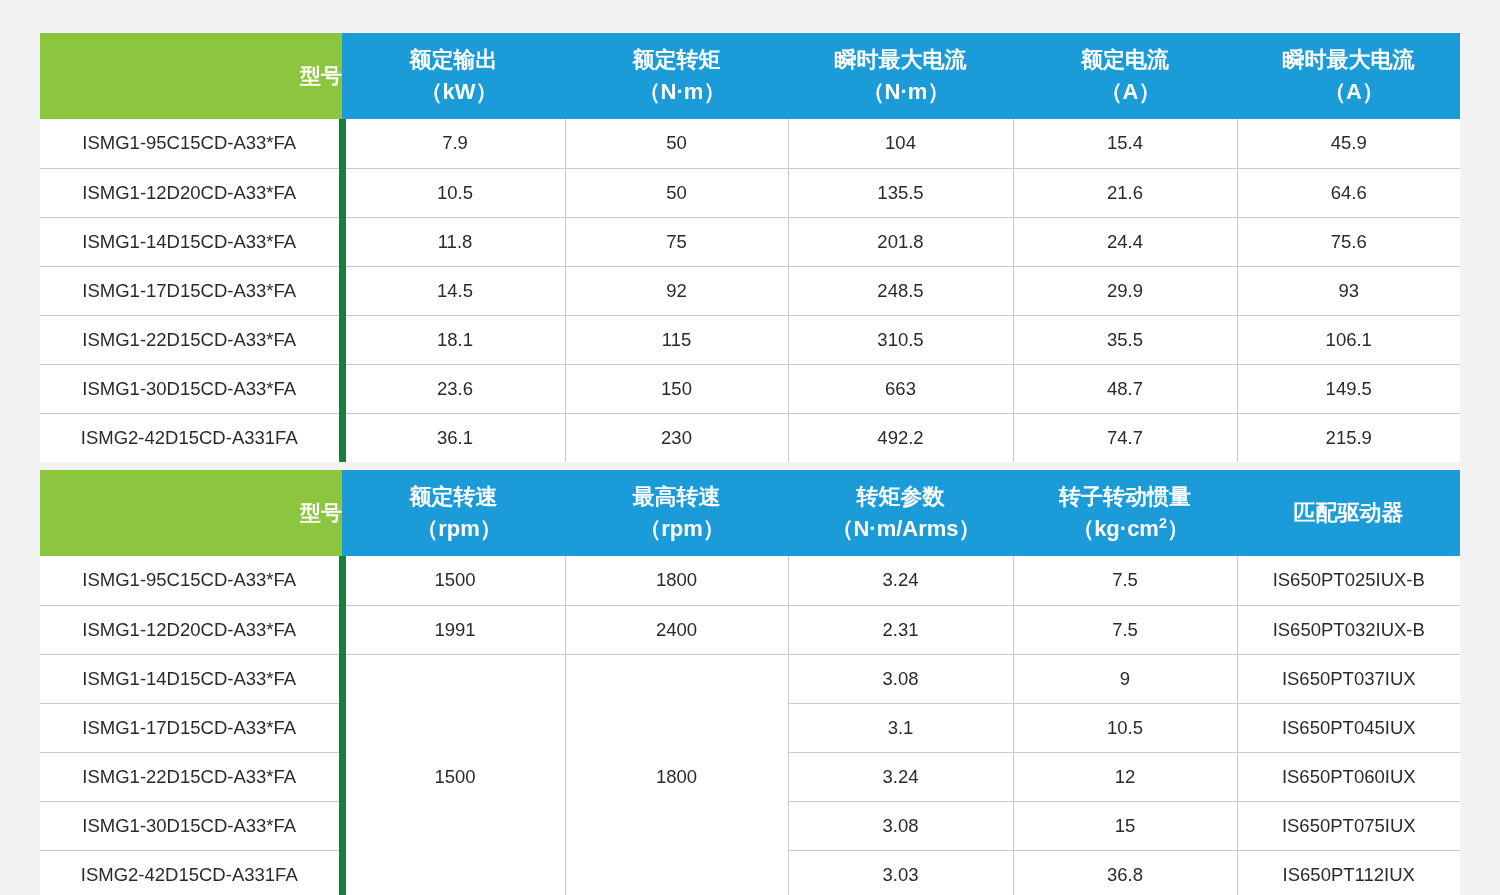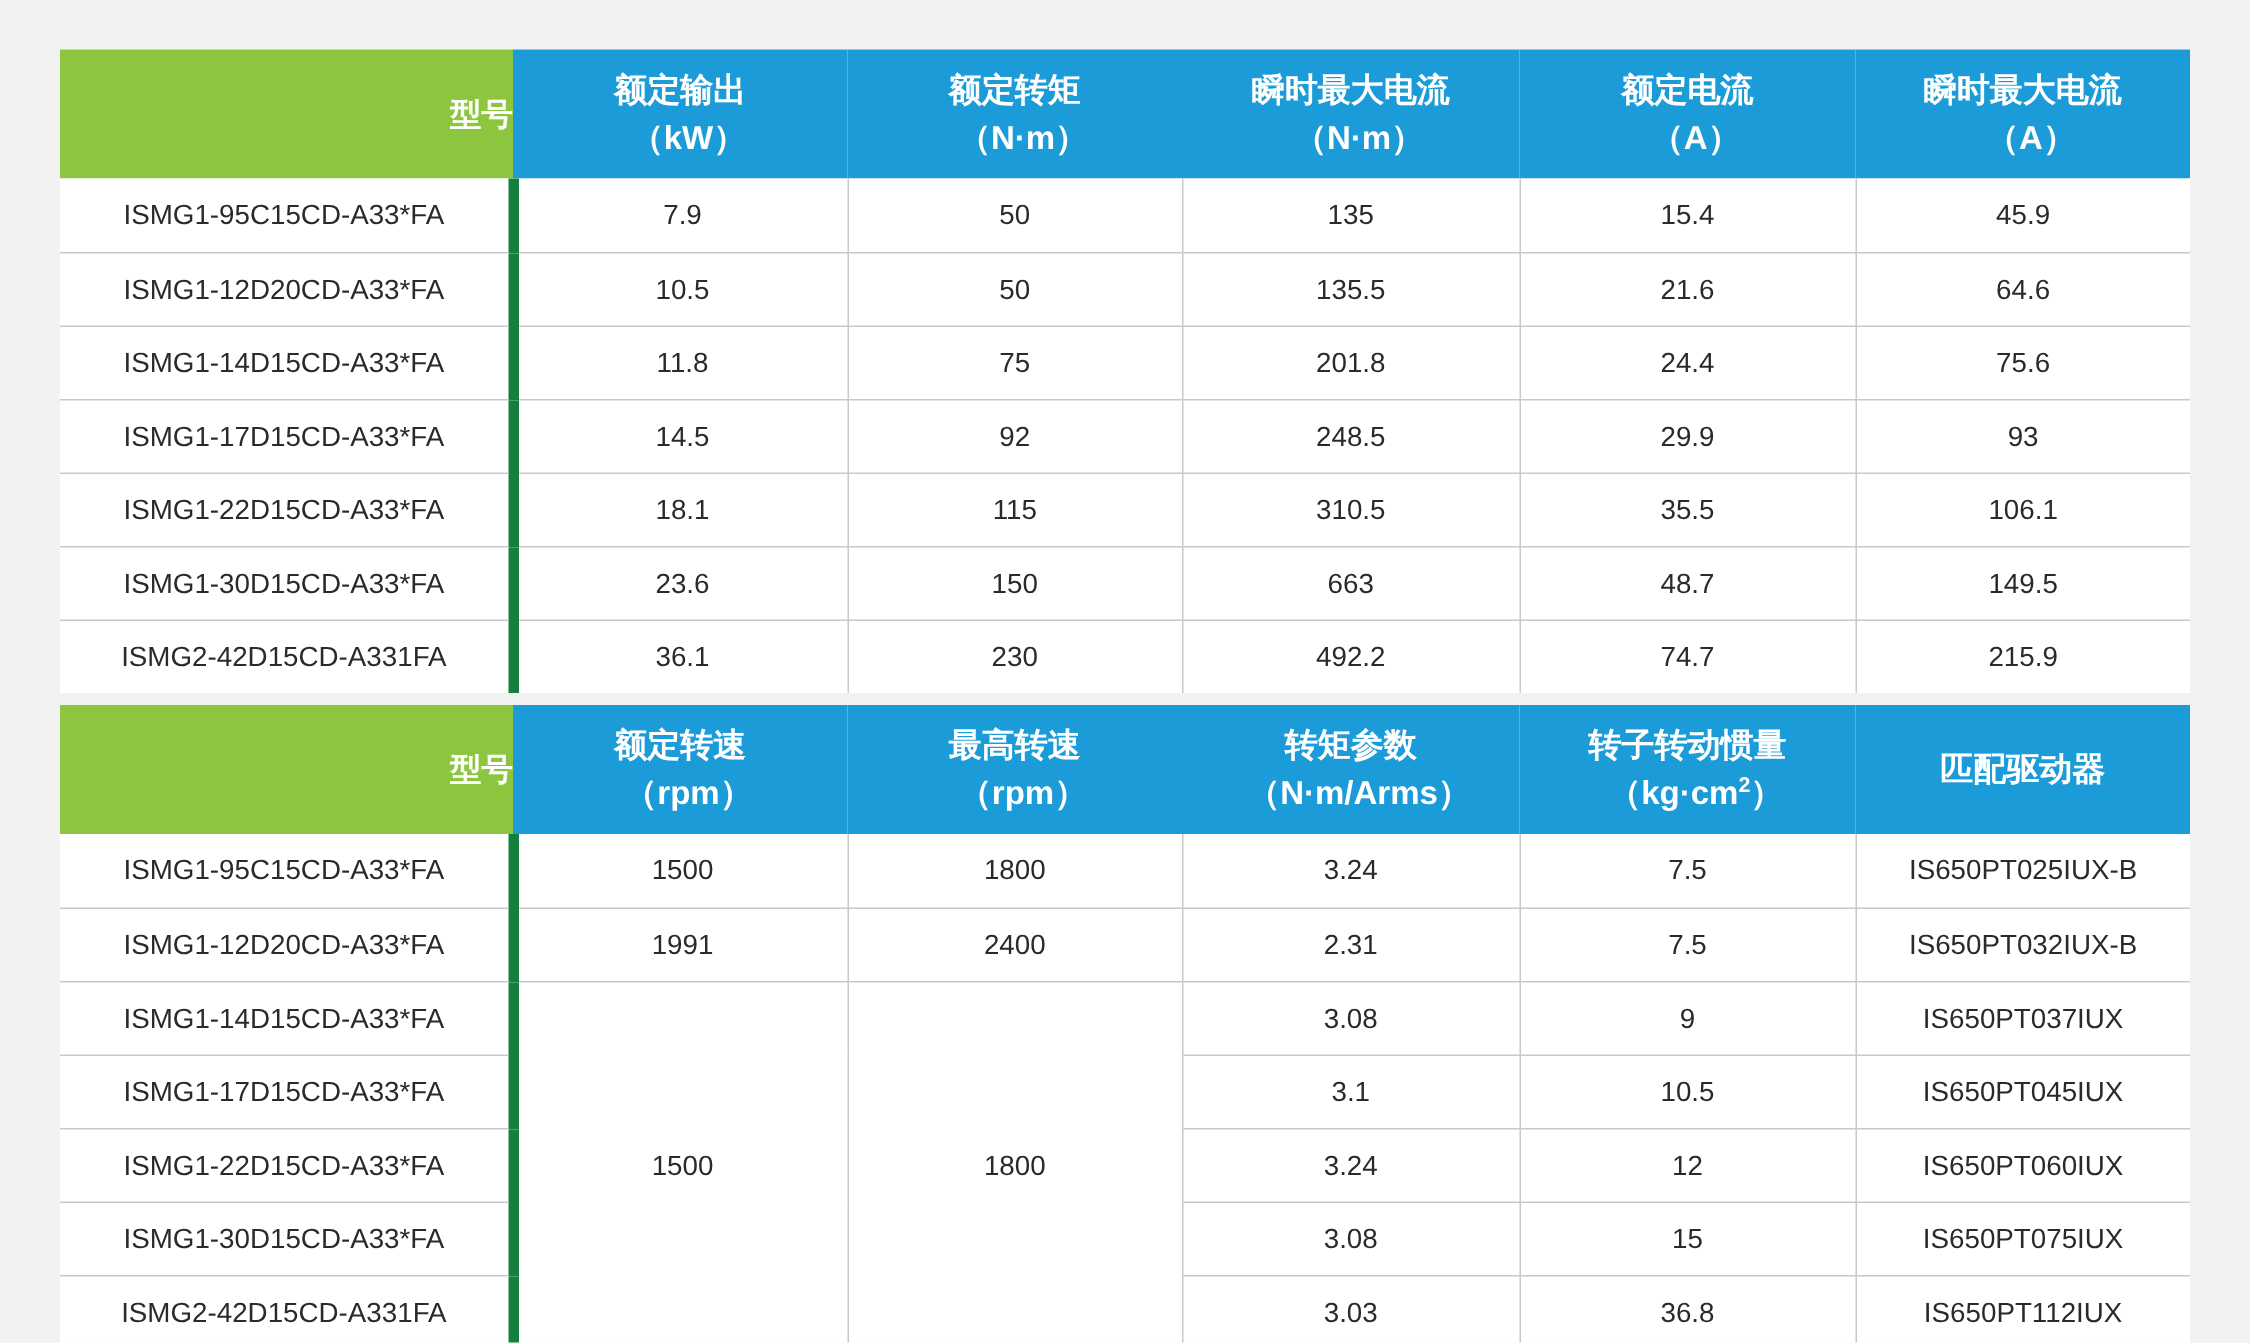--- a/index.html
+++ b/index.html
@@ -126,21 +126,21 @@
             <span class="l1">瞬时最大电流</span>
             <span class="l2">（A）</span>
           </th>
         </tr>
       </thead>
       <tbody>
         <tr>
           <td class="cell model-cell">ISMG1-95C15CD-A33*FA</td>
           <td class="cell">7.9</td>
           <td class="cell">50</td>
-          <td class="cell">135</td>
+          <td class="cell">104</td>
           <td class="cell">15.4</td>
           <td class="cell last-col">45.9</td>
         </tr>
         <tr>
           <td class="cell model-cell">ISMG1-12D20CD-A33*FA</td>
           <td class="cell">10.5</td>
           <td class="cell">50</td>
           <td class="cell">135.5</td>
           <td class="cell">21.6</td>
           <td class="cell last-col">64.6</td>

